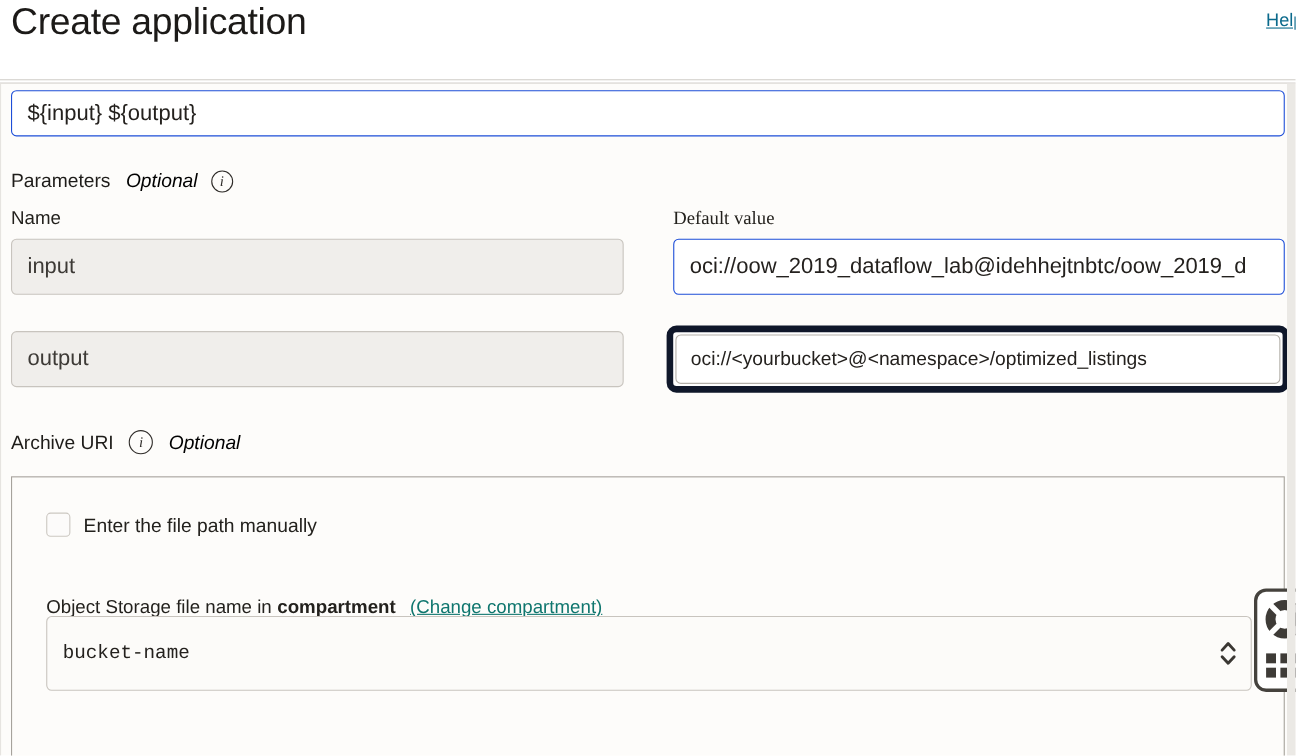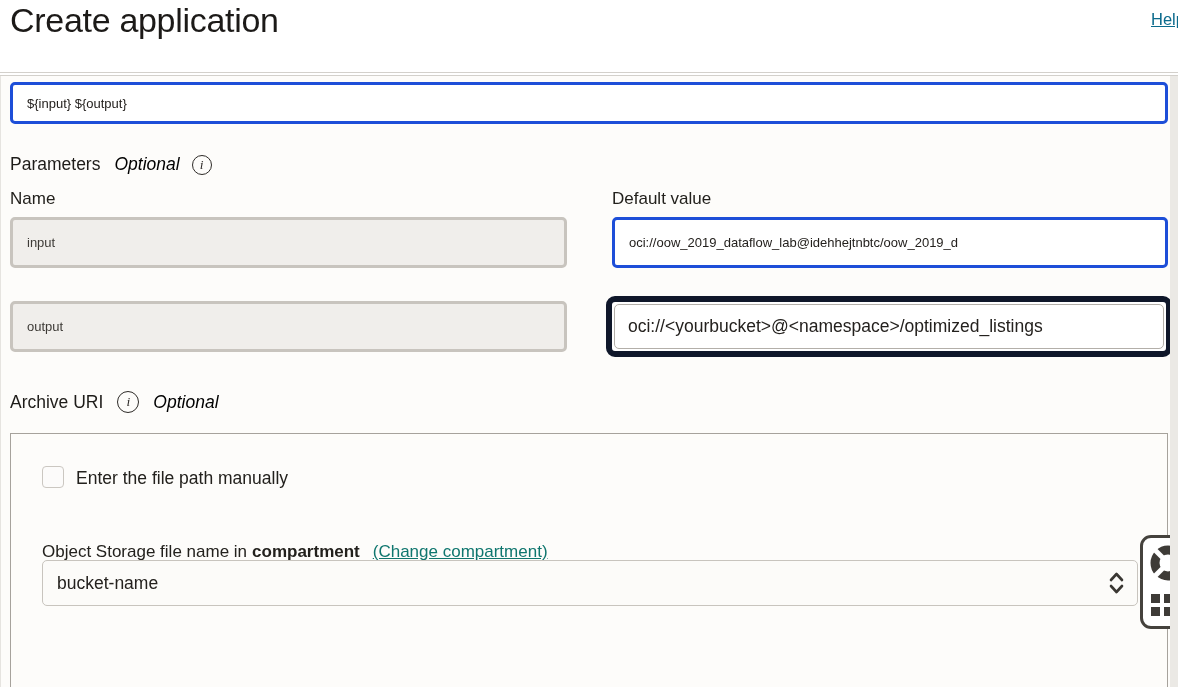--- a/index.html
+++ b/index.html
@@ -15,39 +15,39 @@
   
   .page-title { left:10px; top:1px; font-size:34px; font-weight:400; color:#1c1a18; letter-spacing:-0.3px; }
   .help-link { left:1151px; top:10px; font-size:16.5px; color:#0b6a8c; text-decoration:underline; cursor:pointer; }
   .hline { left:0; width:1178px; height:1px; background:#d3d0cb; }
   .content-bg { left:0; top:76px; width:1178px; height:611px; background:#fdfcfa; }
   .left-edge { left:0; top:76px; width:1px; height:611px; background:#e6e4e0; }
 
   
   .field {
     display:flex; align-items:center;
-    background:#ffffff; border:3px solid #1d4ed8; border-radius:5px;
-    padding:0 14px; font-size:13px; color:#24211e;
+    background:#ffffff; border:1px solid #1d4ed8; border-radius:5px;
+    padding:0 14px; font-size:20px; color:#24211e;
     white-space:nowrap; overflow:hidden;
   }
   .field.disabled { background:#f0eeeb; border-color:#c8c4be; color:#3d3a36; }
   .args-field { left:10px; top:82px; width:1158px; height:42px; }
 
   
   .params-row { left:10px; top:154px; display:flex; align-items:center; font-size:17.5px; }
   .optional { font-style:italic; color:#000000; margin-left:14px; }
   .info-icon {
     display:inline-flex; align-items:center; justify-content:center;
     width:20px; height:20px; border:1.6px solid #2e2b28; border-radius:50%;
     margin-left:12px; cursor:pointer; flex:0 0 auto;
   }
   .info-icon::after { content:"i"; font-family:"Liberation Serif","DejaVu Serif",serif; font-style:italic; font-size:13.5px; color:#2e2b28; line-height:1; }
   .col-header { font-size:17px; color:#23211d; }
   .name-header { left:10px; top:189px; }
-  .default-header { left:612px; top:189px; }
+  .default-header { left:612px; top:189px;font-family:Liberation Serif, serif; }
 
   .row1-name   { left:10px;  top:217px; width:557px; height:51px; }
   .row1-default{ left:612px; top:217px; width:556px; height:51px; }
   .row2-name   { left:10px;  top:301px; width:557px; height:51px; }
 
   .focus-wrap {
     left:606px; top:296px; width:566px; height:61px;
     border:6px solid #0f172a; border-radius:9px; background:#ffffff;
   }
   .focus-inner {
@@ -73,21 +73,21 @@
 
   .os-line { left:42px; top:530px; font-size:17px; color:#23211d; display:flex; align-items:baseline; }
   .os-line .bold { font-weight:700; margin-left:5px;margin-top:12px; }
   .change-link { margin-left:13px; color:#0f766e; text-decoration:underline; cursor:pointer;text-align:center; }
 
   .select-box {
     background:#fcfbf9; border:1px solid #c8c4be; border-radius:5px;
     display:flex; align-items:center; padding:0 40px 0 14px;
     font-size:17.5px; color:#24211e; cursor:pointer; white-space:nowrap; overflow:hidden;
   }
-  .bucket-select { left:42px; top:560px; width:1096px; height:46px; }
+  .bucket-select { left:42px; top:560px; width:1096px; height:68px;font-family:Liberation Mono, monospace; }
   .file-select   { left:42px; top:634px; width:1096px; height:52px; }
   .chevrons { position:absolute; right:13px; top:50%; transform:translateY(-50%); width:15px; height:24px; }
 
   
   .gutter { left:1170px; top:76px; width:8px; height:611px; background:#ebe9e5; z-index:30; }
   .float-widget {
     left:1140px; top:535px; width:58px; height:94px;
     background:#ffffff; border:3.5px solid #45423d; border-radius:11px; z-index:20;
   }
   .buoy-btn { position:absolute; left:4px; top:4px; width:42px; height:42px; cursor:pointer; }

